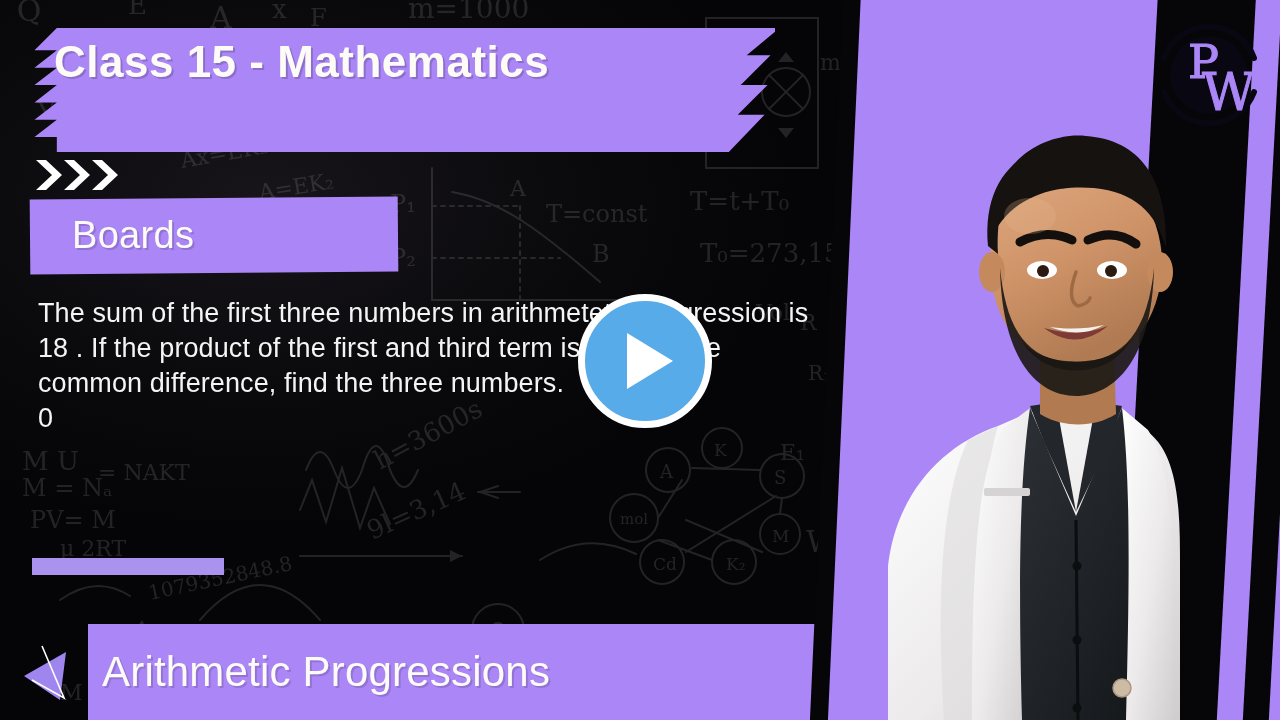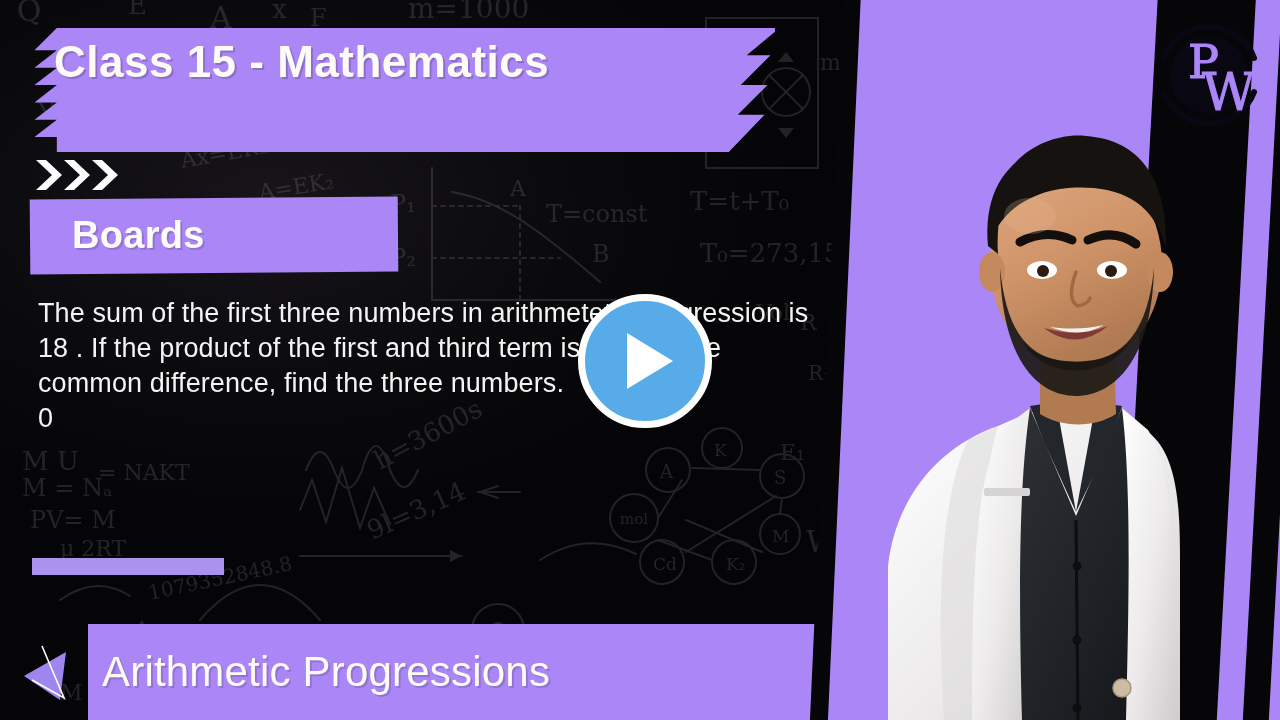--- a/index.html
+++ b/index.html
@@ -78,21 +78,21 @@
   
   .chevrons{position:absolute;left:36px;top:158px;width:92px;height:34px;}
 
   
   .boards-banner{
     position:absolute;left:30px;top:198px;width:368px;height:75px;
     background:#ab86f7;transform:rotate(-0.5deg);
   }
   .boards-text{
     position:absolute;left:72px;top:198px;height:75px;line-height:75px;
-    color:#fdfbf6;font-size:38px;font-weight:bold;letter-spacing:.3px;
+    color:#fdfbf6;font-size:38px;font-weight:normal;letter-spacing:.3px;
     text-shadow:2px 2px 0 rgba(0,0,0,.15);
   }
 
   
   .question{
     position:absolute;left:38px;top:296px;width:790px;
     color:#f4f4f4;font-size:27px;line-height:35px;font-weight:400;
     letter-spacing:.1px;
   }
   .question .ans{display:block;}

